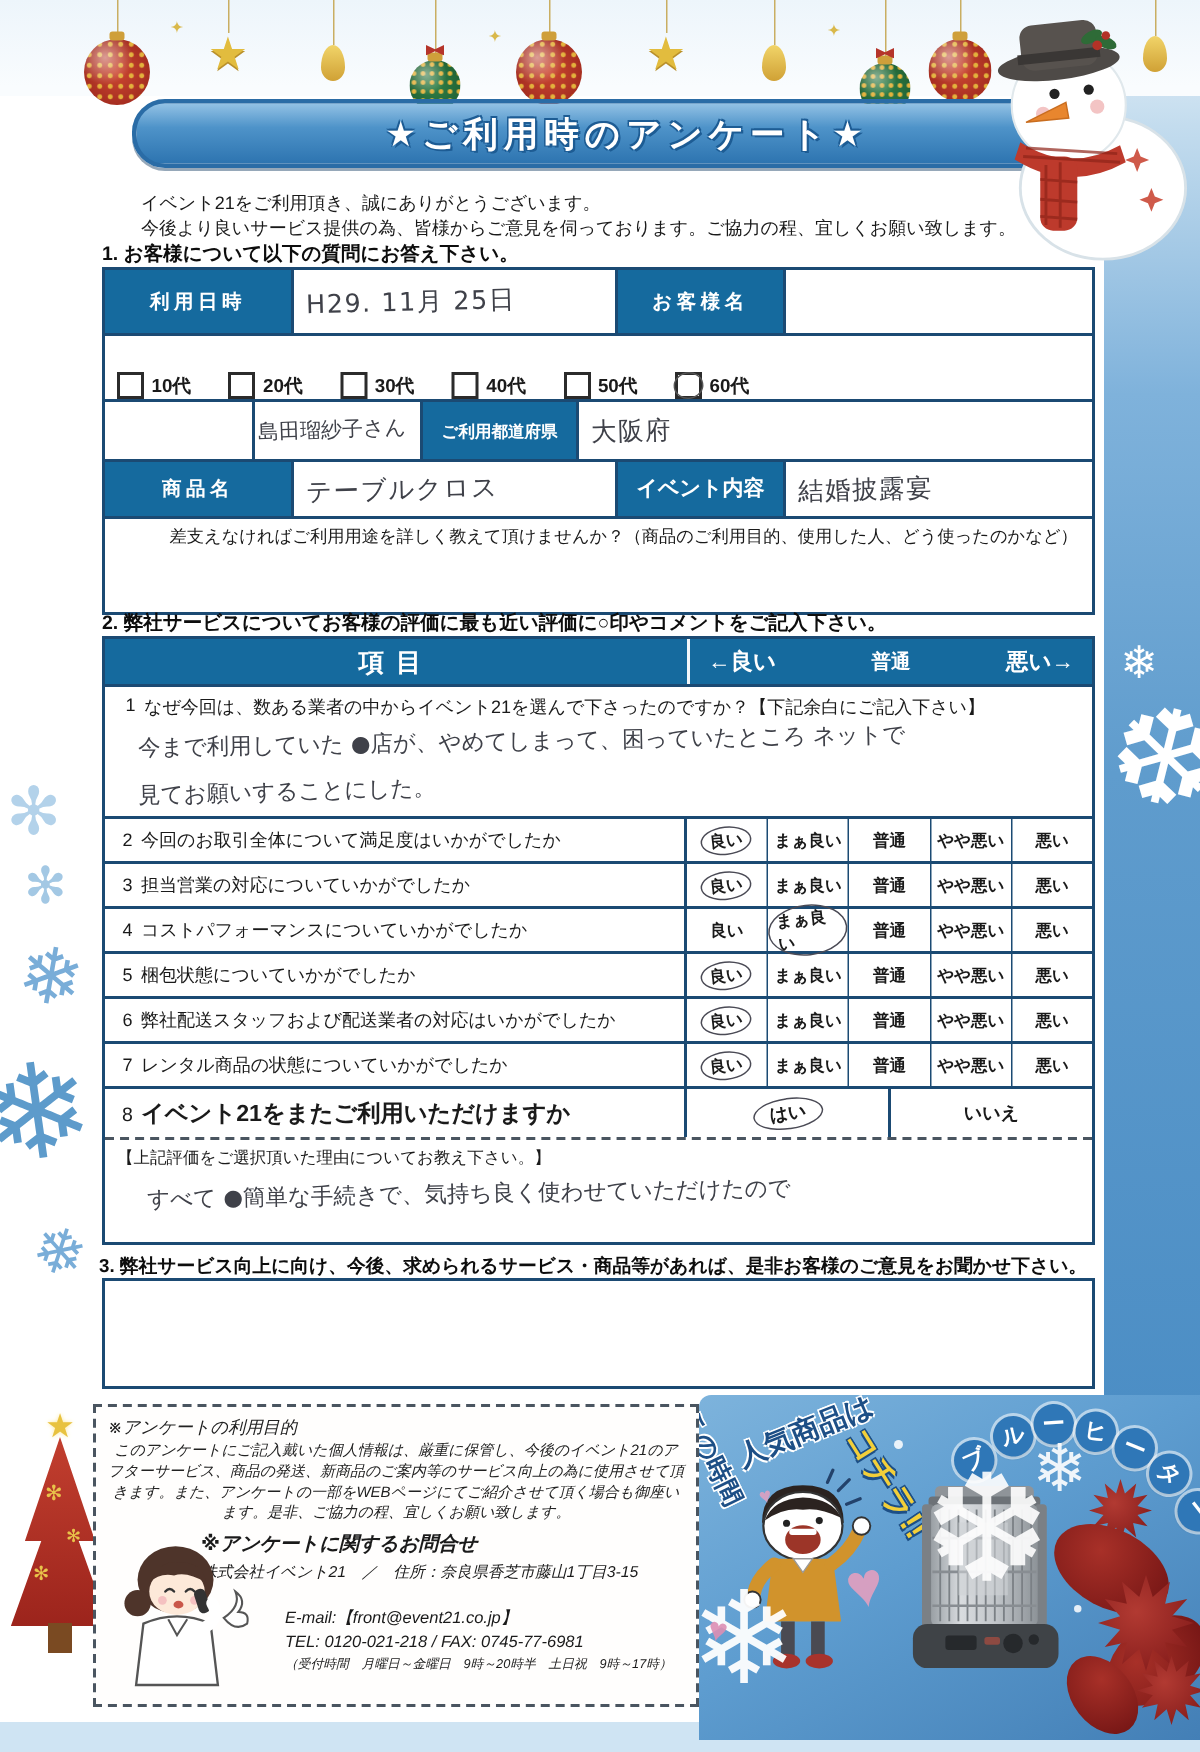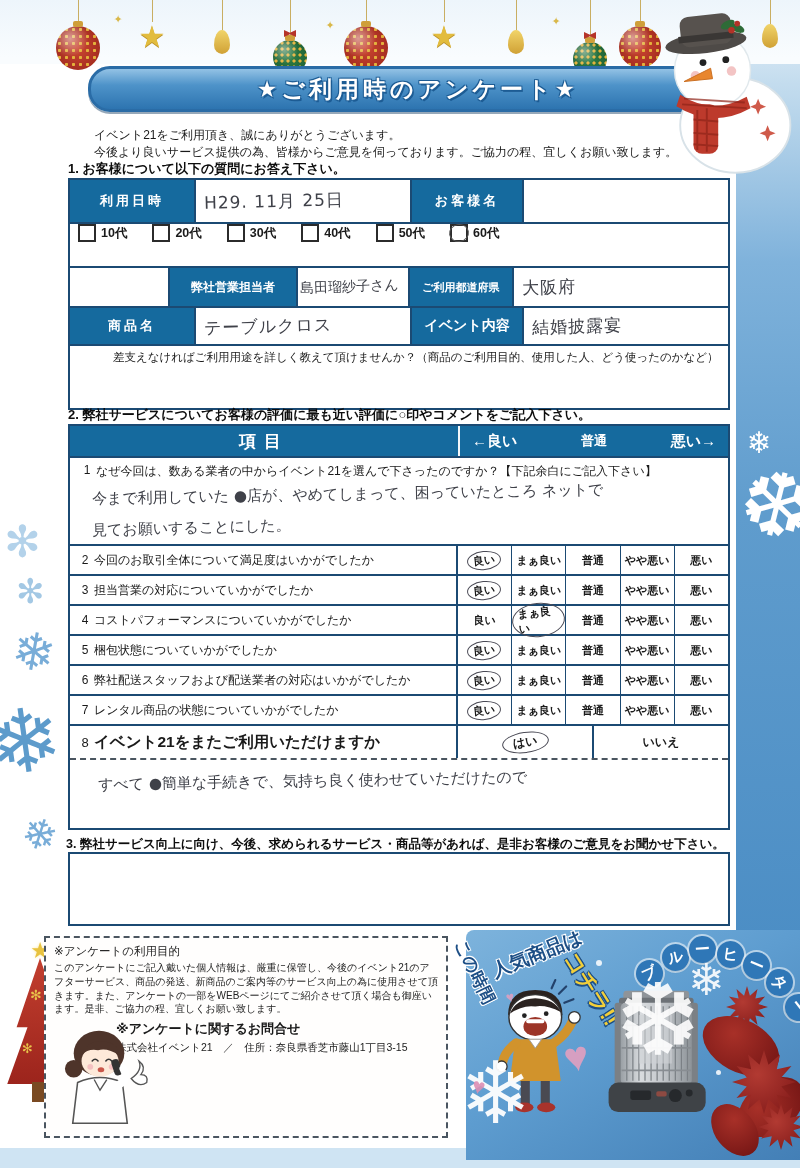--- a/index.html
+++ b/index.html
@@ -64,21 +64,21 @@
   .v{background:#fff;border-right:2px solid #1b4a73;box-sizing:border-box;display:flex;align-items:center;padding-left:8px;}
   .nr{border-right:none;}
   .r1{height:42px;} .r2{height:42px;} .r3{height:38px;} .r4{height:36px;}
   .w126{width:126px;flex:none;} .w216{width:216px;flex:none;} .w112{width:112px;flex:none;}
   .w100{width:100px;flex:none;} .w128{width:128px;flex:none;} .w104{width:104px;flex:none;}
   .fx{flex:1;}
   .hand{font-family:"DejaVu Sans",sans-serif;color:#3f4149;}
   .hand-lg{font-size:17px;transform:rotate(-1.5deg);letter-spacing:1px;}
   .hand-md{font-size:14px;transform:rotate(-2deg);}
   .note-row{display:block;height:54px;padding:4px 8px;font-size:11.5px;box-sizing:content-box;}
-  .age-opts{display:flex;align-items:flex-start;flex:1;}
+  .age-opts{display:flex;align-items:flex-end;flex:1;}
   .age-opt{display:flex;align-items:center;margin-right:25px;}
   .cb{width:14px;height:14px;border:2px solid #2b2b2b;background:#fff;display:inline-block;position:relative;margin-right:5px;}
   .hand-mark{position:absolute;inset:-2px -3px;border:1.7px solid #555;border-radius:50%;transform:rotate(-10deg);}
   .age-lb{font-size:12.5px;font-weight:bold;}
 
   
   .t2{position:absolute;left:68px;top:424px;width:662px;border:2px solid #1b4a73;background:#fff;z-index:2;box-sizing:border-box;}
   .t2head{display:flex;height:30px;background:#156a9e;color:#fff;font-weight:bold;align-items:stretch;border-bottom:2px solid #1b4a73;}
   .hq{width:388px;display:flex;align-items:center;justify-content:center;font-size:17px;letter-spacing:8px;}
   .hr{flex:1;display:flex;align-items:center;justify-content:space-between;border-left:2px solid rgba(255,255,255,.95);padding:0 12px;}
@@ -101,24 +101,24 @@
   .nocell{flex:1;display:flex;align-items:center;justify-content:center;font-size:12px;font-weight:bold;}
   .circled-yes{border:1.7px solid #4a4a55;border-radius:50%;padding:1px 10px;transform:rotate(-8deg);display:inline-block;}
   .reason{border-top:2.5px dashed #4a5560;padding:4px 8px;height:60px;box-sizing:content-box;}
   .reason-lb{font-size:11px;}
   .reason-hand{margin:6px 0 0 20px;font-size:15px;}
 
   
   .s3box{position:absolute;left:68px;top:852px;width:662px;height:74px;border:2px solid #1b4a73;background:#fff;z-index:2;box-sizing:border-box;}
 
   
-  .f-box{position:absolute;left:44px;top:936px;width:404px;height:202px;border:2px dashed #4a5560;background:#fffefd;
-         padding:6px 8px;box-sizing:border-box;z-index:3;}
+  .f-box{position:absolute;left:62px;top:936px;width:404px;height:202px;border:2px dashed #4a5560;background:#fffefd;
+         padding:6px 8px;box-sizing:border-box;z-index:3;font-style:italic;}
   .f-title{font-size:11.5px;color:#222;}
-  .f-text{font-size:10px;line-height:1.38;margin-top:2px;color:#222;}
+  .f-text{font-size:10px;line-height:1.38;margin-top:2px;color:#222;text-align:center;}
   .f-contact{font-weight:bold;font-size:13px;margin:4px 0 0 62px;}
   .f-company{font-size:10.5px;margin:3px 0 0 62px;}
   .f-block{margin:16px 0 0 118px;}
   .f-email{font-size:11px;} .f-tel{font-size:11px;margin-top:3px;} .f-hours{font-size:8.5px;margin-top:3px;}
   .operator{position:absolute;left:4px;bottom:0px;width:100px;height:112px;}
 
   
   .promo{position:absolute;left:466px;top:930px;width:334px;height:230px;z-index:2;border-radius:8px 0 0 0;
          background:linear-gradient(150deg,#7db3dc 0%,#5e9dd0 45%,#437fb6 100%);overflow:visible;}
   .pf1{left:-6px;top:120px;font-size:86px;color:#fff;opacity:.95;}
@@ -303,21 +303,20 @@
               <span class="hand-mark"></span>
             </span>
             <span class="age-lb">60代</span>
           </span>
         </div>
     </div>
     <div class="t1row r3">
       <div class="v w100">
           <span></span>
         </div>
-      <div class="h w128" style="font-size:12px;letter-spacing:0;">弊社営業担当者</div>
       <div class="v w112" style="padding-left:2px;">
         <span class="hand hand-md">島田瑠紗子さん</span>
       </div>
       <div class="h w104" style="font-size:11px;letter-spacing:0;">ご利用都道府県</div>
       <div class="v fx nr">
         <span class="hand hand-lg">大阪府</span>
       </div>
     </div>
     <div class="t1row r4">
       <div class="h w126">商品名</div>
@@ -486,32 +485,38 @@
         <span class="q8tx">イベント21をまたご利用いただけますか</span>
       </div>
       <div class="yescell">
         <span class="circled-yes">はい</span>
       </div>
       <div class="nocell">
         <span>いいえ</span>
       </div>
     </div>
     <div class="reason">
+      <div class="reason-lb">【上記評価をご選択頂いた理由についてお教え下さい。】</div>
       <div class="hand reason-hand" style="transform:rotate(-1deg);">すべて ●簡単な手続きで、気持ち良く使わせていただけたので</div>
     </div>
   </div>
 
   <div class="sec-h sec3-h">3. 弊社サービス向上に向け、今後、求められるサービス・商品等があれば、是非お客様のご意見をお聞かせ下さい。</div>
   <div class="s3box"></div>
 
   <div class="f-box">
     <div class="f-title">※アンケートの利用目的</div>
     <div class="f-text">このアンケートにご記入戴いた個人情報は、厳重に保管し、今後のイベント21のアフターサービス、商品の発送、新商品のご案内等のサービス向上の為に使用させて頂きます。また、アンケートの一部をWEBページにてご紹介させて頂く場合も御座います。是非、ご協力の程、宜しくお願い致します。</div>
     <div class="f-contact">※アンケートに関するお問合せ</div>
     <div class="f-company">株式会社イベント21　／　住所：奈良県香芝市藤山1丁目3-15</div>
+    <div class="f-block">
+      <div class="f-email">E-mail:【front@event21.co.jp】</div>
+      <div class="f-tel">TEL: 0120-021-218 / FAX: 0745-77-6981</div>
+      <div class="f-hours">（受付時間　月曜日～金曜日　9時～20時半　土日祝　9時～17時）</div>
+    </div>
     <svg class="operator" viewBox="0 0 100 115">
       <ellipse cx="49" cy="30" rx="26" ry="23" fill="#4e342a"></ellipse>
       <circle cx="23" cy="46" r="9" fill="#4e342a"></circle>
       <ellipse cx="50" cy="38" rx="19" ry="16" fill="#fde9d9"></ellipse>
       <path d="M31 32 Q38 16 52 18 Q68 18 70 32 Q57 24 48 27 Q38 25 31 32 Z" fill="#4e342a"></path>
       <path d="M42 38 q3 -3.5 6 0" stroke="#333" stroke-width="1.6" fill="none" stroke-linecap="round"></path>
       <path d="M56 38 q3 -3.5 6 0" stroke="#333" stroke-width="1.6" fill="none" stroke-linecap="round"></path>
       <circle cx="40" cy="44" r="3" fill="#f5c1c1"></circle>
         <circle cx="62" cy="44" r="3" fill="#f5c1c1"></circle>
       <ellipse cx="51" cy="47" rx="3.4" ry="2.6" fill="#c9574a"></ellipse>

